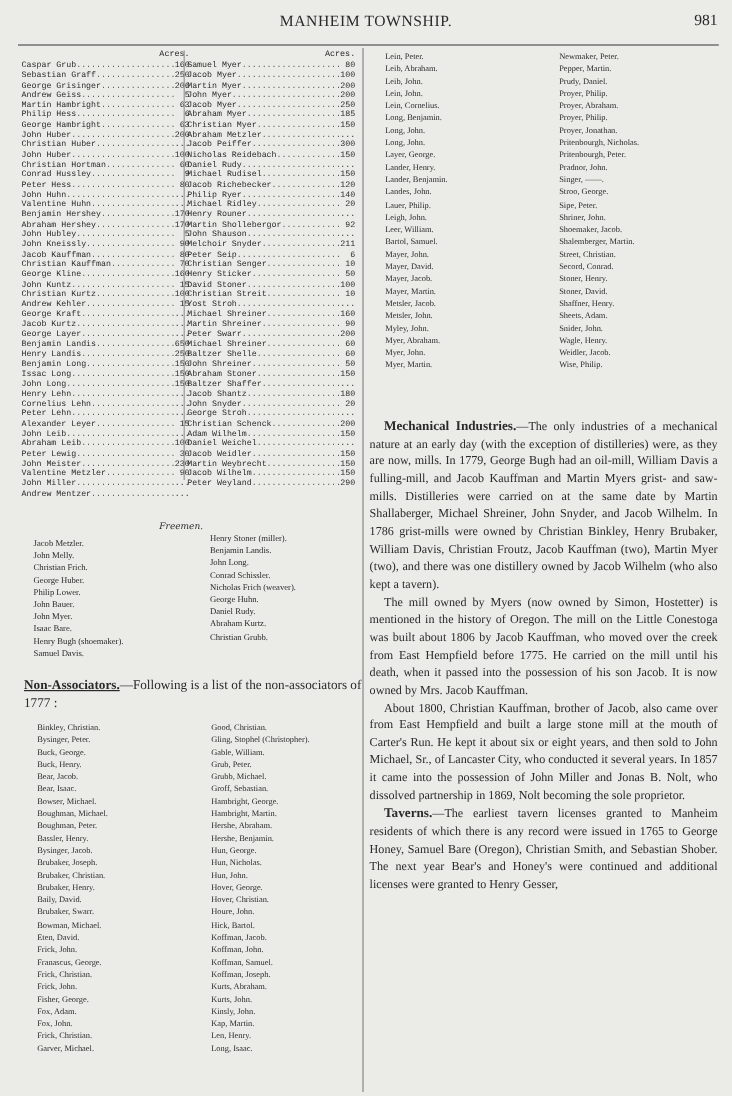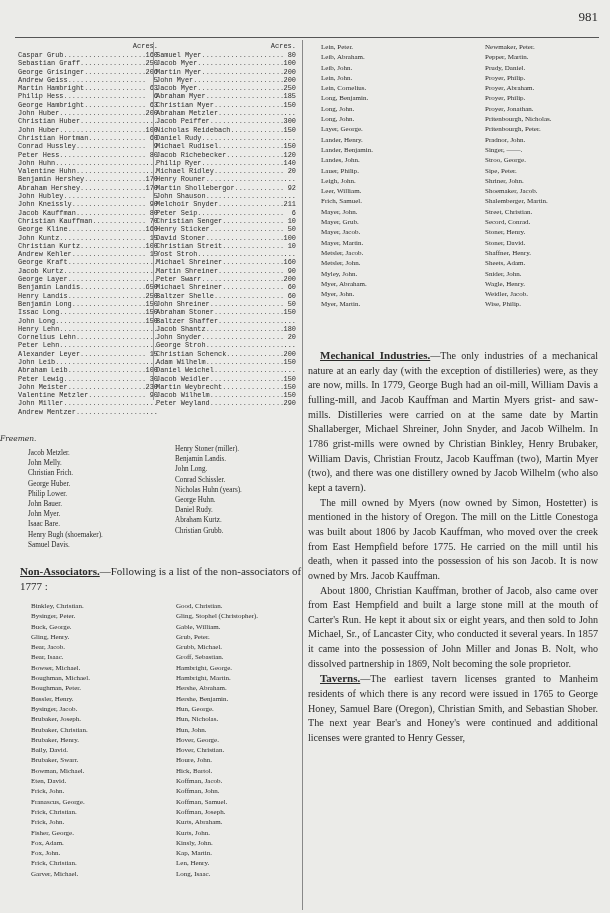--- a/index.html
+++ b/index.html
@@ -18,33 +18,34 @@
   .acres-table { position: absolute; top: 42px; width: 140px; font-size: 6.9px; line-height: 8.3px; font-family: Liberation Mono, monospace; }
   .acres-table .hdr { text-align: right; height: 9px; font-size: 7px; }
   .acres-row { display: flex; white-space: nowrap; }
   .acres-row .nm { flex: 0 0 auto; }
   .acres-row .dots { flex: 1 1 auto; overflow: hidden; color: #555; }
   .acres-row .dots::after { content: "............................................................................."; }
   .acres-row .val { flex: 0 0 auto; text-align: right; min-width: 12px; }
   .t1 { left: 18px; }
   .t2 { left: 156px; }
   .t1-border { position: absolute; left: 153px; top: 42px; width: 1px; height: 358px; background: #999; }
-  .freemen-title { position: absolute; left: 0; width: 302px; top: 434px; text-align: left; font-style: italic; font-size: 7.5px; }
+  .freemen-title { position: absolute; left: 0; width: 302px; top: 434px; text-align: center; font-style: italic; font-size: 7.5px; }
   .names { position: absolute; font-size: 7.2px; line-height: 10.2px; font-family: "Liberation Serif", serif; white-space: nowrap; }
   .section-head { position: absolute; left: 20px; top: 564px; width: 282px; font-size: 11px; line-height: 15px; font-family: "Liberation Serif", serif; }
   .section-head b { font-size: 11px; text-decoration: underline; }
   .names.small { font-size: 7px; line-height: 10.3px; }
   .para { position: absolute; left: 308px; width: 290px; font-size: 10.1px; line-height: 14.65px; font-family: "Liberation Serif", serif; text-align: justify; }
   .para p { margin: 0; text-indent: 12px; }
-  .para b { font-size: 11px; text-decoration: underline; }
+  .para b { font-size: 11px; }
 </style>
 </head>
 <body>
 
 <div class="header">
+  <span class="title">MANHEIM TOWNSHIP.</span>
   <span class="pageno">981</span>
 </div>
 <div class="rule"></div>
 <div class="vrule"></div>
 
 <div class="acres-table t1" id="tbl-left">
   <div class="hdr">Acres.</div>
 <div class="acres-row">
       <span class="nm">Caspar Grub</span>
       <span class="dots"></span>
@@ -497,36 +498,36 @@
     <div>John Myer.</div>
     <div>Isaac Bare.</div>
     <div>Henry Bugh (shoemaker).</div>
     <div>Samuel Davis.</div>
   </div>
 <div class="names" id="free-right" style="left:175px; top:444px;">
     <div>Henry Stoner (miller).</div>
     <div>Benjamin Landis.</div>
     <div>John Long.</div>
     <div>Conrad Schissler.</div>
-    <div>Nicholas Huhn (years).</div>
+    <div>Nicholas Frich (weaver).</div>
     <div>George Huhn.</div>
     <div>Daniel Rudy.</div>
     <div>Abraham Kurtz.</div>
     <div>Christian Grubb.</div>
   </div>
 
 <div class="section-head">
   <b>Non-Associators.</b><span>—Following is a list of the non-associators of 1777 :</span>
 </div>
 
 <div class="names small" id="na-col1" style="left:31px; top:601px;">
     <div>Binkley, Christian.</div>
     <div>Bysinger, Peter.</div>
     <div>Buck, George.</div>
-    <div>Gling, Henry.</div>
+    <div>Buck, Henry.</div>
     <div>Bear, Jacob.</div>
     <div>Bear, Isaac.</div>
     <div>Bowser, Michael.</div>
     <div>Boughman, Michael.</div>
     <div>Boughman, Peter.</div>
     <div>Bassler, Henry.</div>
     <div>Bysinger, Jacob.</div>
     <div>Brubaker, Joseph.</div>
     <div>Brubaker, Christian.</div>
     <div>Brubaker, Henry.</div>
@@ -582,33 +583,33 @@
     <div>Long, Benjamin.</div>
     <div>Long, John.</div>
     <div>Long, John.</div>
     <div>Layer, George.</div>
     <div>Lander, Henry.</div>
     <div>Lander, Benjamin.</div>
     <div>Landes, John.</div>
     <div>Lauer, Philip.</div>
     <div>Leigh, John.</div>
     <div>Leer, William.</div>
-    <div>Frich, Samuel.</div>
+    <div>Bartol, Samuel.</div>
     <div>Mayer, John.</div>
-    <div>Mayer, Grub.</div>
+    <div>Mayer, David.</div>
     <div>Mayer, Jacob.</div>
     <div>Mayer, Martin.</div>
     <div>Metsler, Jacob.</div>
     <div>Metsler, John.</div>
     <div>Myley, John.</div>
     <div>Myer, Abraham.</div>
     <div>Myer, John.</div>
     <div>Myer, Martin.</div>
   </div>
-<div class="names small" id="na-col4" style="left:466px; top:42px;margin-left:19px;">
+<div class="names small" id="na-col4" style="left:466px; top:42px;">
     <div>Newmaker, Peter.</div>
     <div>Pepper, Martin.</div>
     <div>Prudy, Daniel.</div>
     <div>Proyer, Philip.</div>
     <div>Proyer, Abraham.</div>
     <div>Proyer, Philip.</div>
     <div>Proyer, Jonathan.</div>
     <div>Pritenbourgh, Nicholas.</div>
     <div>Pritenbourgh, Peter.</div>
     <div>Pradnor, John.</div>

